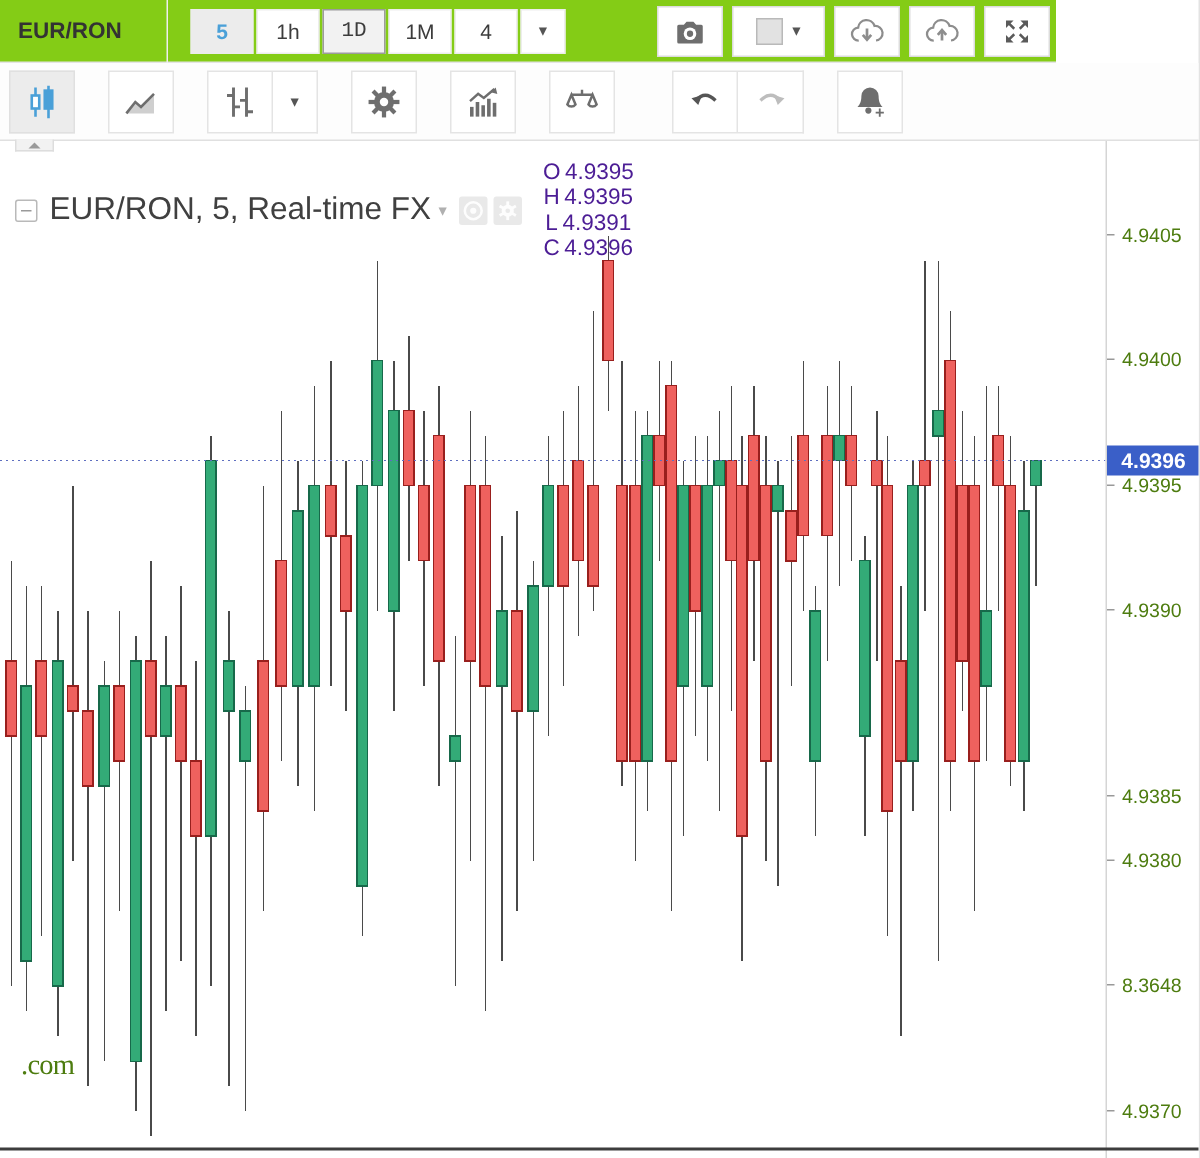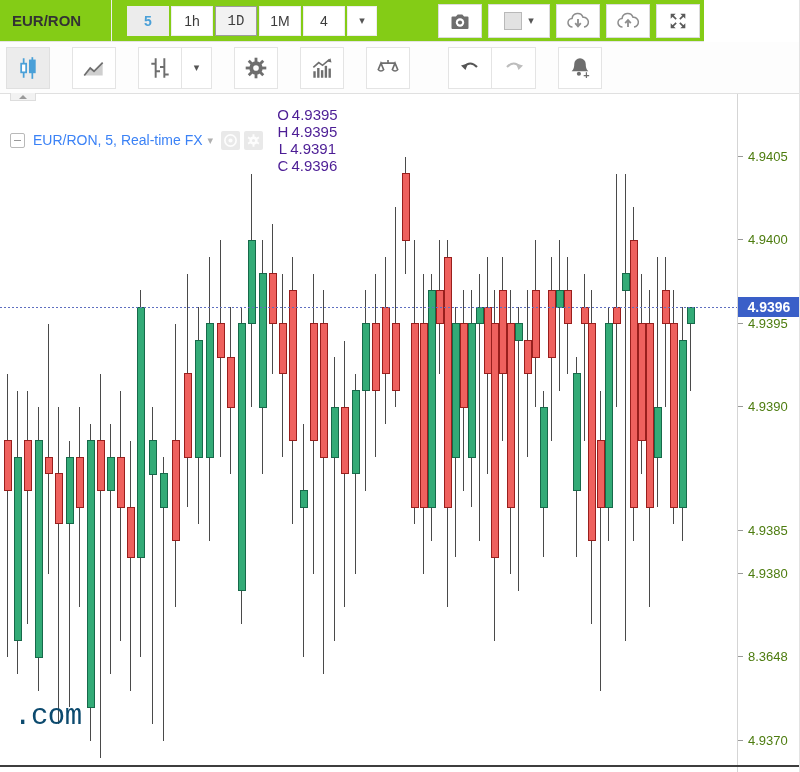--- a/index.html
+++ b/index.html
@@ -38,40 +38,40 @@
   
   .chart-area { position:absolute; top:94px; left:0; width:800px; height:678px; background:#fff; }
   .plot-svg { position:absolute; top:0; left:0; }
   .collapse-tab { position:absolute; top:-1px; left:10px; width:26px; height:8px;
     background:#f2f2f2; border:1px solid #ddd; border-top:none; display:flex; align-items:center; justify-content:center; cursor:pointer; }
   .collapse-tab .tri { width:0; height:0; border-left:4px solid transparent; border-right:4px solid transparent; border-bottom:4px solid #9a9a9a; }
 
   .legend { position:absolute; top:12px; left:10px; display:flex; align-items:center; z-index:5; }
   .minus-box { width:15px; height:15px; border:1px solid #b9b9b9; border-radius:2px; position:relative; margin-right:8px; cursor:pointer; background:#fff; }
   .minus-box::after { content:''; position:absolute; left:3px; right:3px; top:6px; height:1px; background:#9a9a9a; }
-  .legend-title { font-size:14px; color:#3b82f6; cursor:pointer; }
+  .legend-title { font-size:21px; color:#404040; cursor:pointer; }
   .legend-caret { font-size:11px; color:#b0b0b0; margin:0 8px 0 5px; cursor:pointer; }
   .mini-chip { width:19px; height:19px; background:#e9e9e9; border-radius:2px; display:flex; align-items:center; justify-content:center; margin-right:4px; cursor:pointer; }
   .ohlc { display:flex; align-items:center; margin-left:10px; font-size:15px; color:#4c1d95;flex-direction:column; }
   .ohlc .pair { margin-right:10px; }
   .ohlc .lbl { margin-right:3px; }
 
   
   .price-axis { position:absolute; top:0; right:0; width:63px; height:678px; background:#fff; border-left:1px solid #d5d5d5; }
   .tick { position:absolute; left:0; padding-left:10px; font-size:13px; color:#4d7c0f; height:17px; line-height:17px; }
   .tick::before { content:''; position:absolute; left:0; top:8px; width:5px; height:1px; background:#999; }
   .price-badge { position:absolute; left:0; right:0; height:20px; background:#3a5fc8; color:#fff;
     font-size:14px; font-weight:bold; text-align:center; line-height:20px; z-index:6; }
 
   
   .logo { position:absolute; left:14px; top:606px; z-index:4; display:flex; align-items:baseline; cursor:pointer; }
   .logo-main { font-family:"DejaVu Sans", sans-serif; font-size:34px; font-weight:bold; color:#1b1b1b; letter-spacing:-1px; }
   .logo-i { position:relative; }
   .logo-i::after { content:''; position:absolute; width:7px; height:7px; border-radius:50%; background:#f2a01e; left:1px; top:2px; }
-  .logo-tld { font-family:Liberation Mono, monospace; font-size:29px; color:#0c4a6e; letter-spacing:-0.5px; }
+  .logo-tld { font-family:Liberation Serif, serif; font-size:19px; color:#4d7c0f; letter-spacing:-0.5px; }
 
   .bottom-line { position:absolute; left:0; top:671px; width:800px; height:2px; background:#3d3d3d; }
 
   svg { display:block; }
 </style>
 </head>
 <body>
 
 <div class="app">
 

